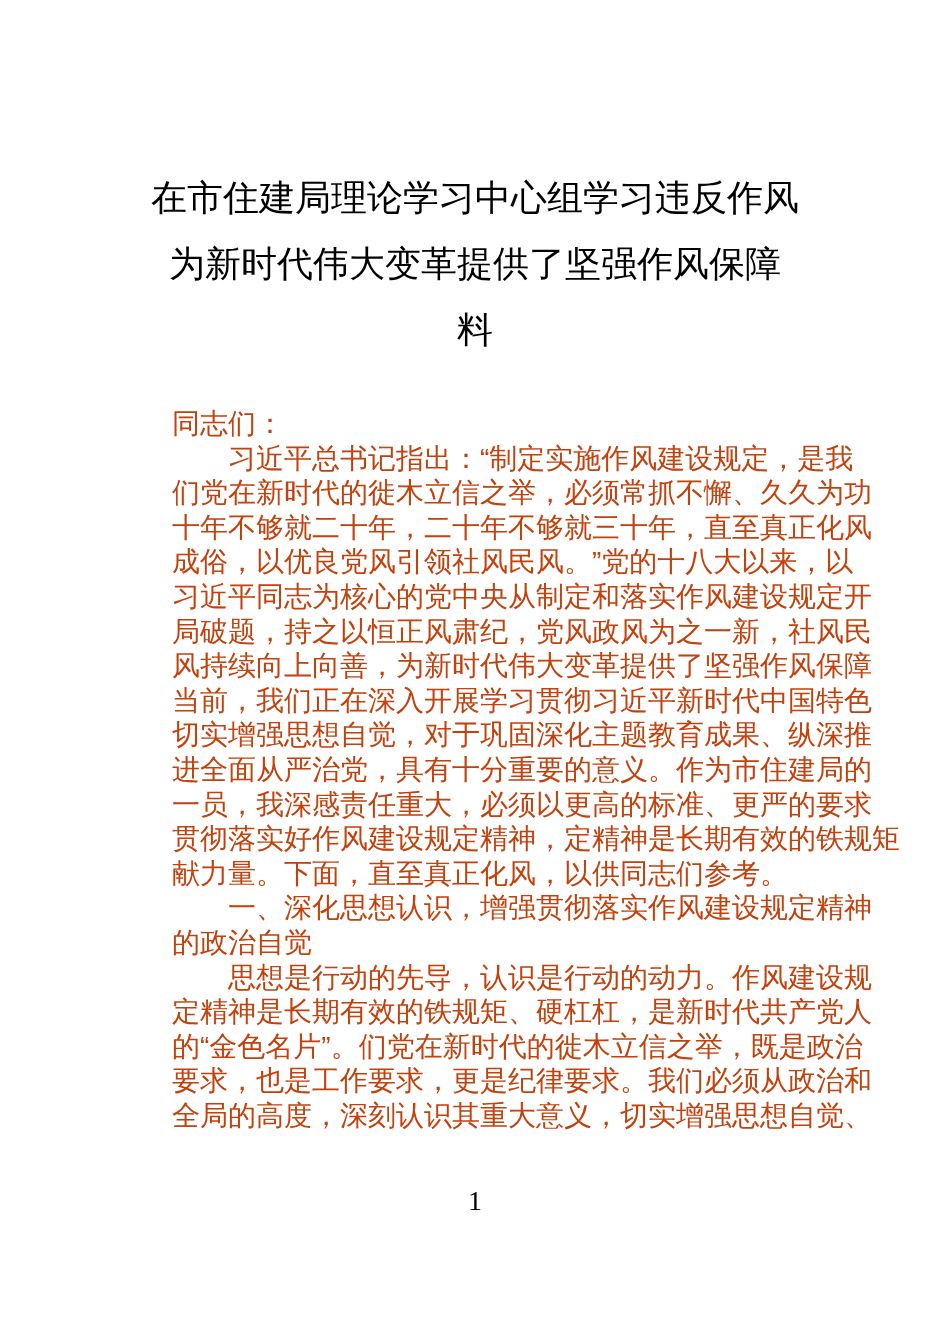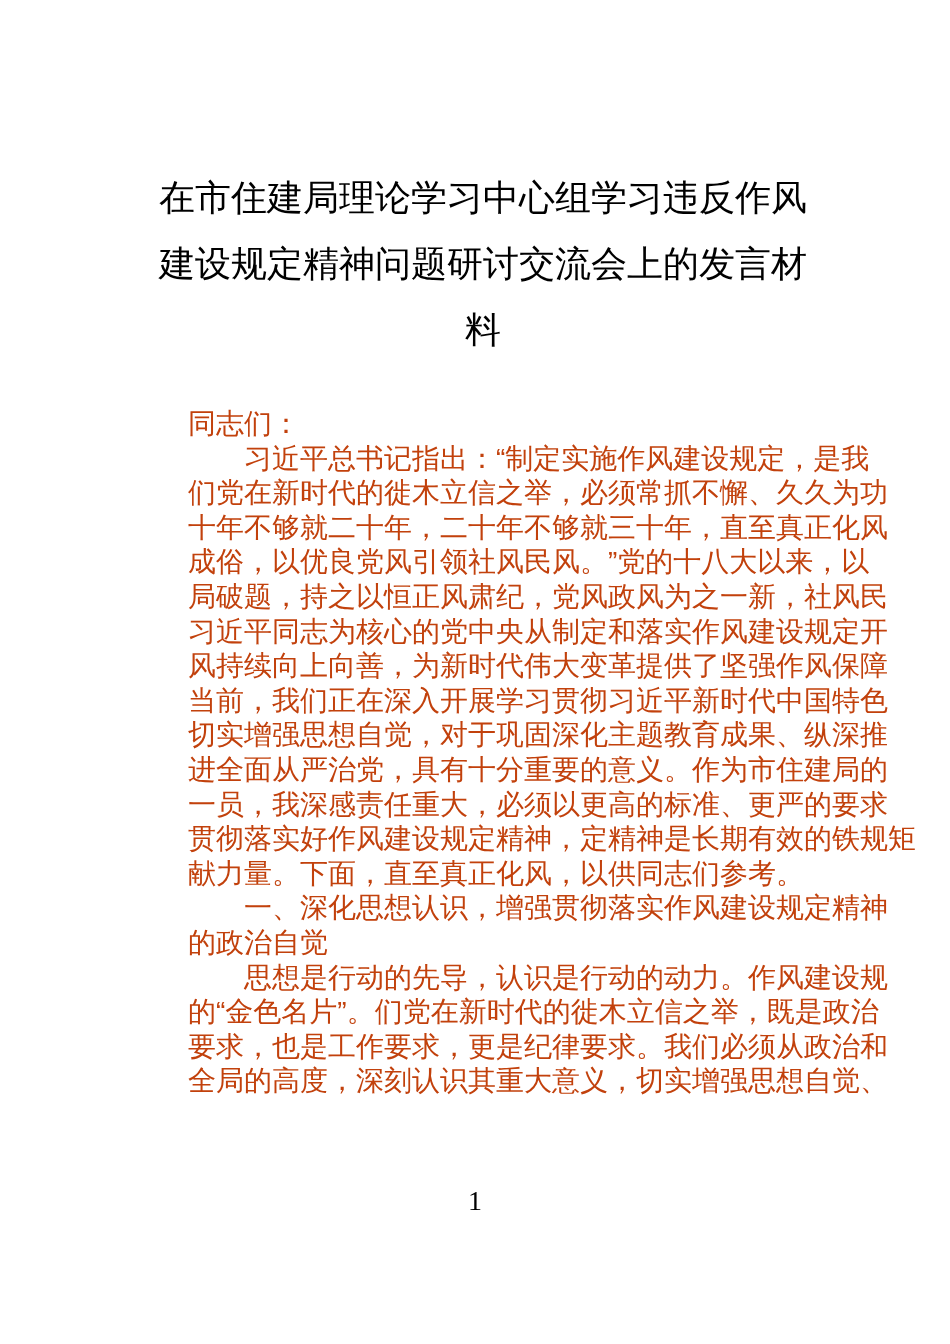--- a/index.html
+++ b/index.html
@@ -31,63 +31,63 @@
     width: 708px;
     font-size: 28px;
     line-height: 34.6px;
     color: #c2410c;
     text-align: left;
     margin-left: 27px;
   }
   .doc-title .line,
   .doc-body .line {
     white-space: pre;
-    padding-left: 16px;
   }
   .page-number {
     position: absolute;
     top: 1186px;
     left: 0;
     width: 950px;
     text-align: center;
     font-family: "Liberation Serif", serif;
     font-size: 28px;
     line-height: 30px;
     color: #000000;
   }
 </style>
 </head>
 <body>
 
 <div class="page">
 
   <div class="doc-title">
       <div class="line">在市住建局理论学习中心组学习违反作风</div>
-      <div class="line">建设规定精神问题研讨交流会上的发言材</div>
+      <div class="line">为新时代伟大变革提供了坚强作风保障</div>
       <div class="line">料</div>
     </div>
 
   <div class="doc-body">
       <div class="line">同志们：</div>
       <div class="line">　　习近平总书记指出：“制定实施作风建设规定，是我</div>
       <div class="line">们党在新时代的徙木立信之举，必须常抓不懈、久久为功</div>
       <div class="line">十年不够就二十年，二十年不够就三十年，直至真正化风</div>
       <div class="line">成俗，以优良党风引领社风民风。”党的十八大以来，以</div>
+      <div class="line">习近平同志为核心的党中央从制定和落实作风建设规定开</div>
       <div class="line">局破题，持之以恒正风肃纪，党风政风为之一新，社风民</div>
-      <div class="line">习近平同志为核心的党中央从制定和落实作风建设规定开</div>
       <div class="line">风持续向上向善，为新时代伟大变革提供了坚强作风保障</div>
       <div class="line">当前，我们正在深入开展学习贯彻习近平新时代中国特色</div>
       <div class="line">切实增强思想自觉，对于巩固深化主题教育成果、纵深推</div>
       <div class="line">进全面从严治党，具有十分重要的意义。作为市住建局的</div>
       <div class="line">一员，我深感责任重大，必须以更高的标准、更严的要求</div>
       <div class="line">贯彻落实好作风建设规定精神，定精神是长期有效的铁规矩</div>
       <div class="line">献力量。下面，直至真正化风，以供同志们参考。</div>
       <div class="line">　　一、深化思想认识，增强贯彻落实作风建设规定精神</div>
       <div class="line">的政治自觉</div>
       <div class="line">　　思想是行动的先导，认识是行动的动力。作风建设规</div>
+      <div class="line">定精神是长期有效的铁规矩、硬杠杠，是新时代共产党人</div>
       <div class="line">的“金色名片”。们党在新时代的徙木立信之举，既是政治</div>
       <div class="line">要求，也是工作要求，更是纪律要求。我们必须从政治和</div>
       <div class="line">全局的高度，深刻认识其重大意义，切实增强思想自觉、</div>
     </div>
 
   <div class="page-number">1</div>
 
 </div>
 
 </body></html>

